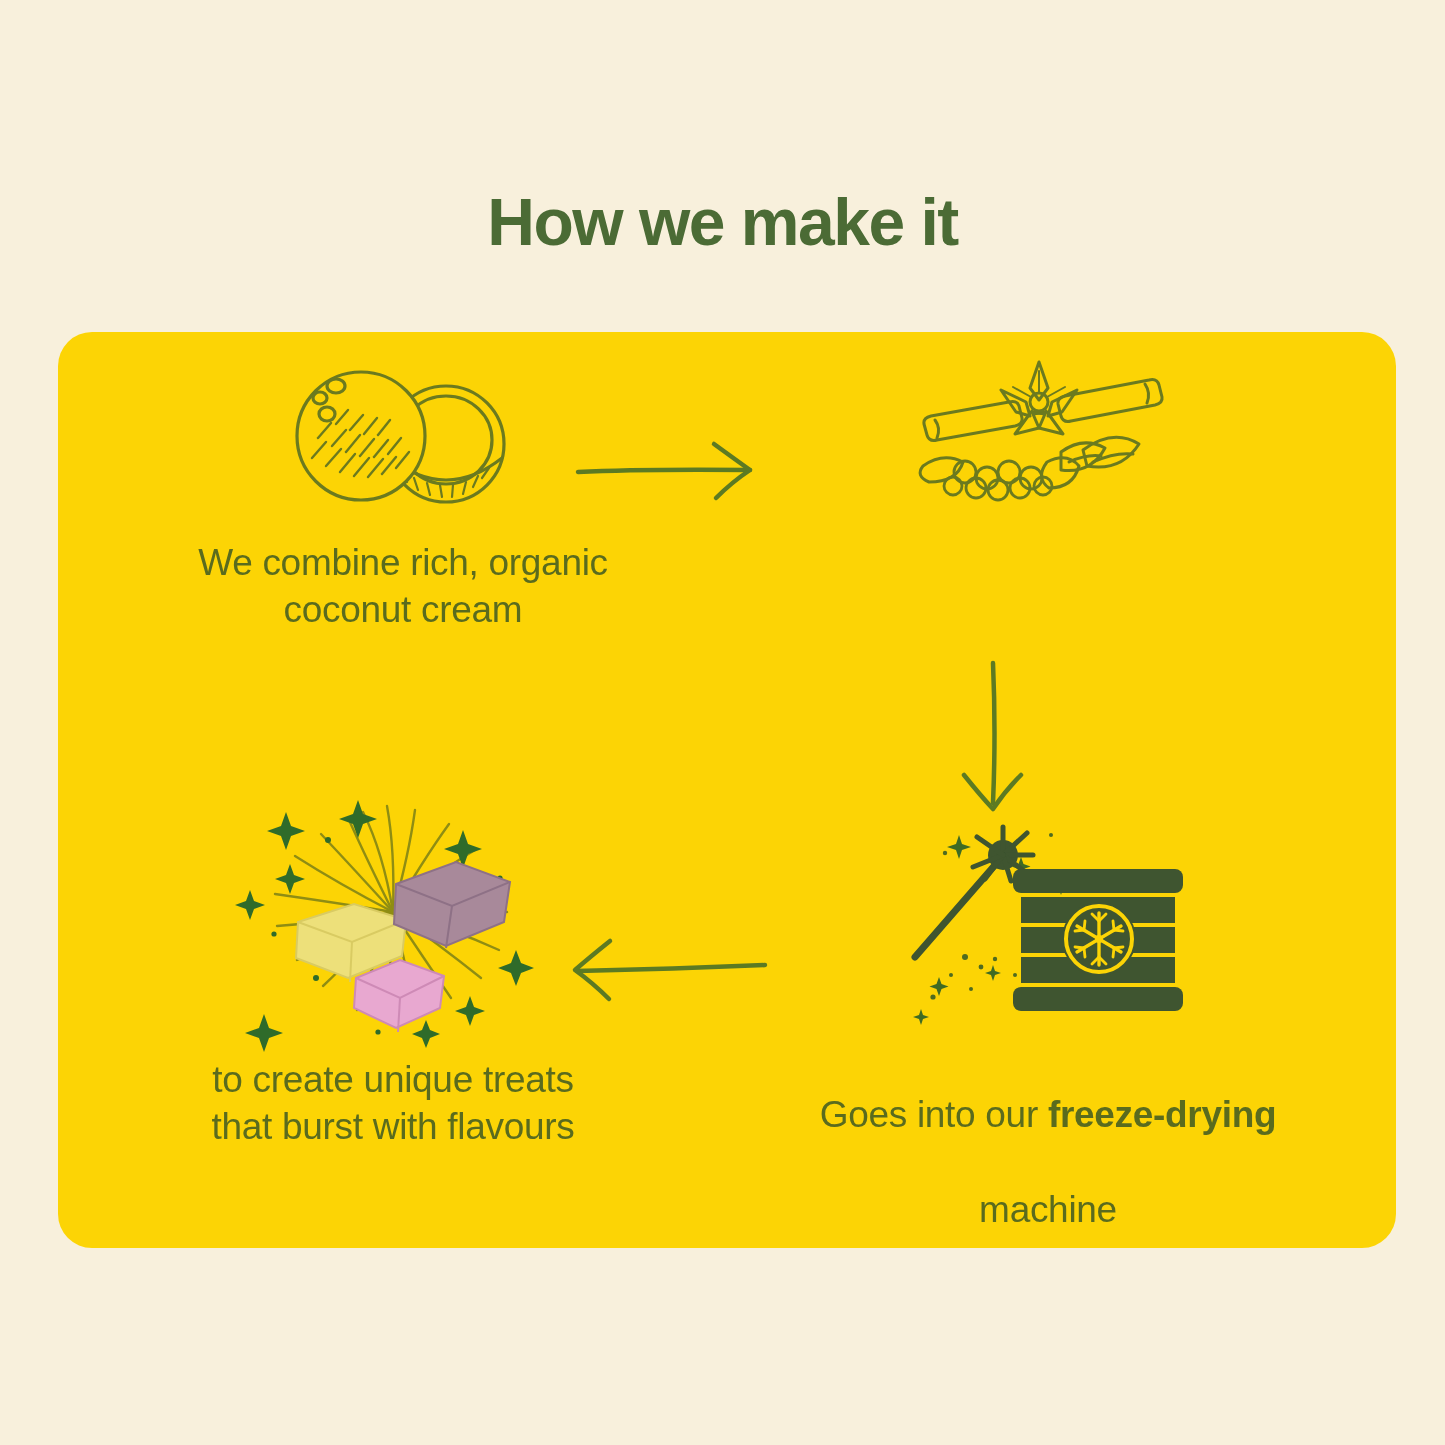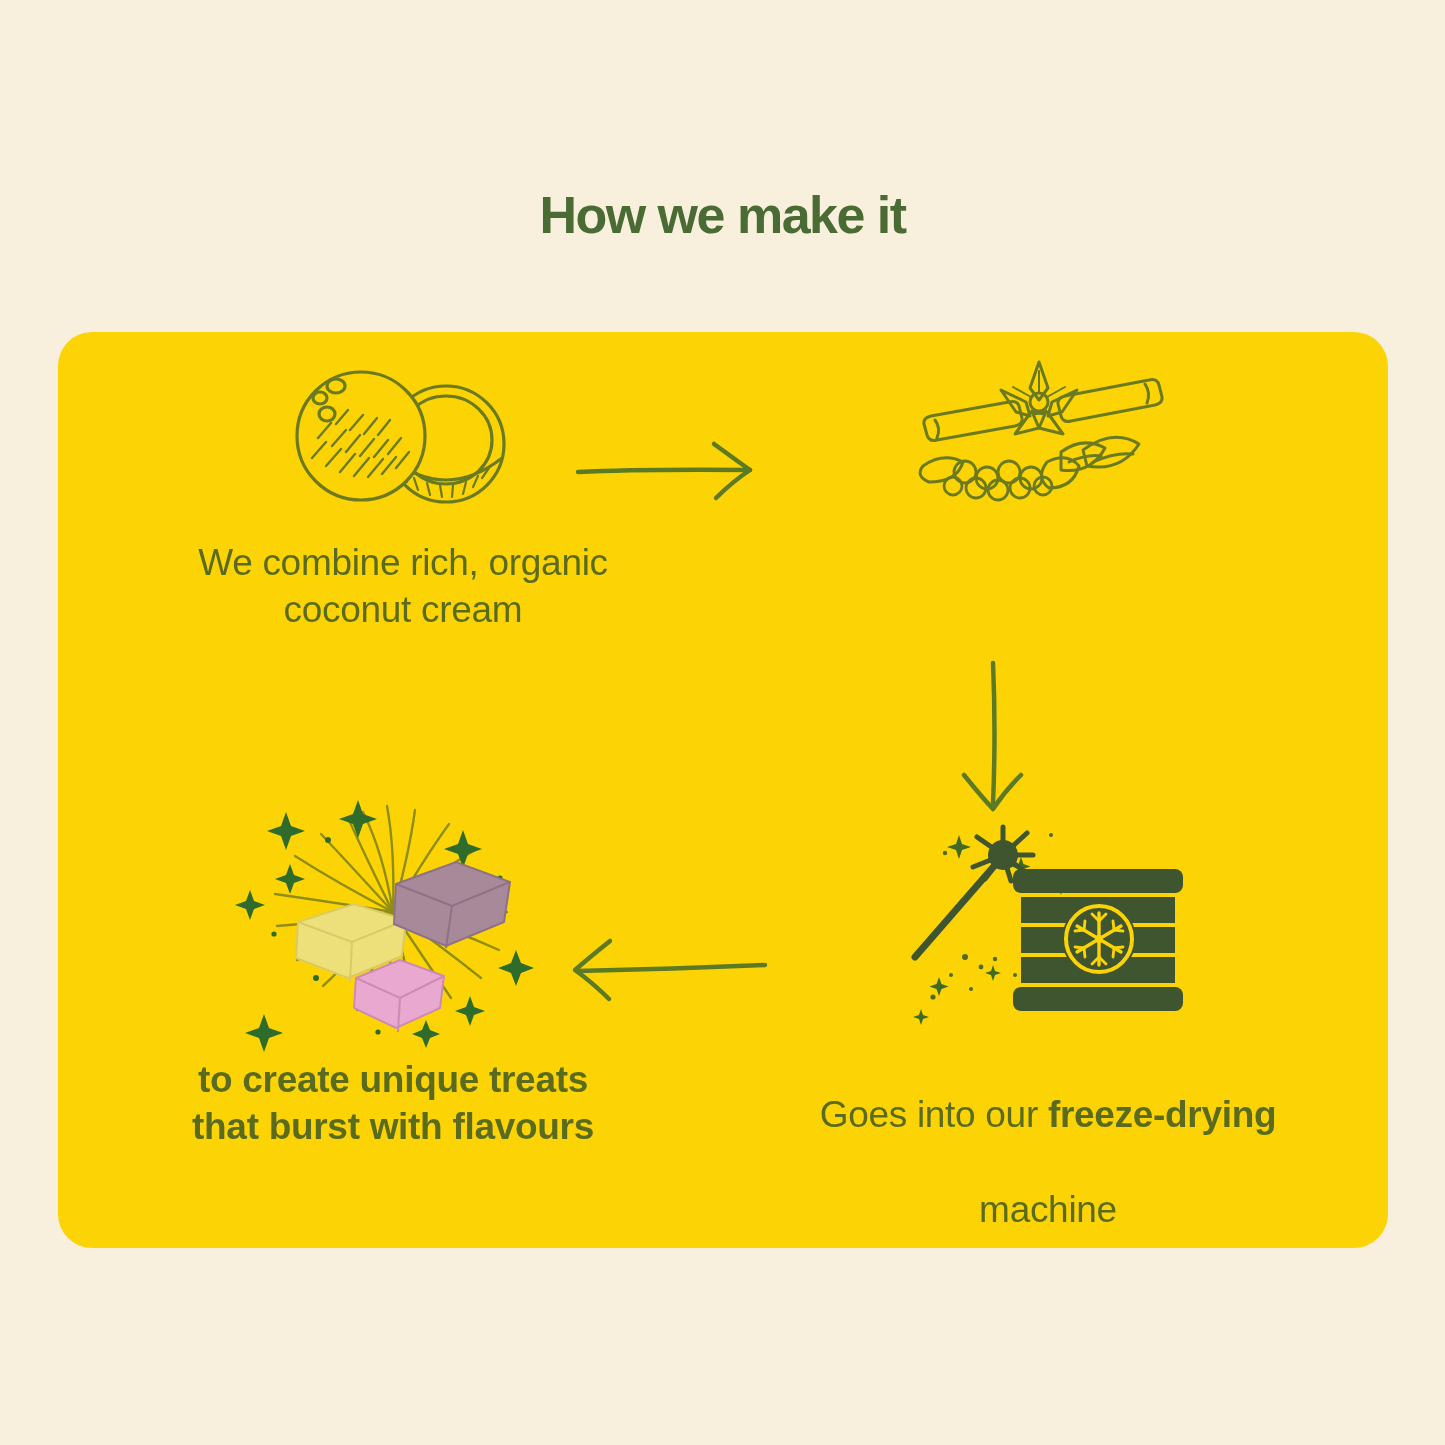--- a/index.html
+++ b/index.html
@@ -15,36 +15,37 @@
     position: relative;
   }
 
   
   #page-title {
     position: absolute;
     top: 188px;
     left: 0;
     width: 1445px;
     text-align: center;
-    font-size: 52px;
+    font-size: 66px;
     font-weight: 700;
     letter-spacing: -1.5px;
     color: #4B6B35;
     line-height: 1.05;
   }
 
   
   #process-card {
     position: absolute;
     left: 58px;
     top: 332px;
     width: 1330px;
     height: 916px;
     background: #FCD405;
     border-radius: 34px;
+    padding-left: 8px;
   }
 
   
   .step {
     position: absolute;
   }
   .step-caption {
     text-align: center;
     color: #5A6B1E;
     font-size: 37px;
@@ -65,21 +66,21 @@
   #step-treats   { left: 35px;  top: 450px; width: 600px; }
 
   #step-coconut .step-art { width: 250px; height: 155px; }
   #step-spices  .step-art { width: 260px; height: 160px; }
   #step-machine .step-art { width: 290px; height: 205px; }
   #step-treats  .step-art { width: 330px; height: 260px; }
 
   #step-coconut .step-caption { margin-top: 22px; }
   #step-spices  .step-caption { margin-top: 24px; }
   #step-machine .step-caption { margin-top: 22px; }
-  #step-treats  .step-caption { margin-top: 14px; font-weight: bold; }
+  #step-treats  .step-caption { margin-top: 14px; }
 
   
   .arrow { position: absolute; }
   #arrow-right { left: 512px; top: 98px;  width: 200px; height: 80px; }
   #arrow-down  { left: 880px; top: 325px; width: 110px; height: 160px; }
   #arrow-left  { left: 500px; top: 595px; width: 215px; height: 82px; }
 
   svg { display: block; overflow: visible; }
 </style>
 </head>

